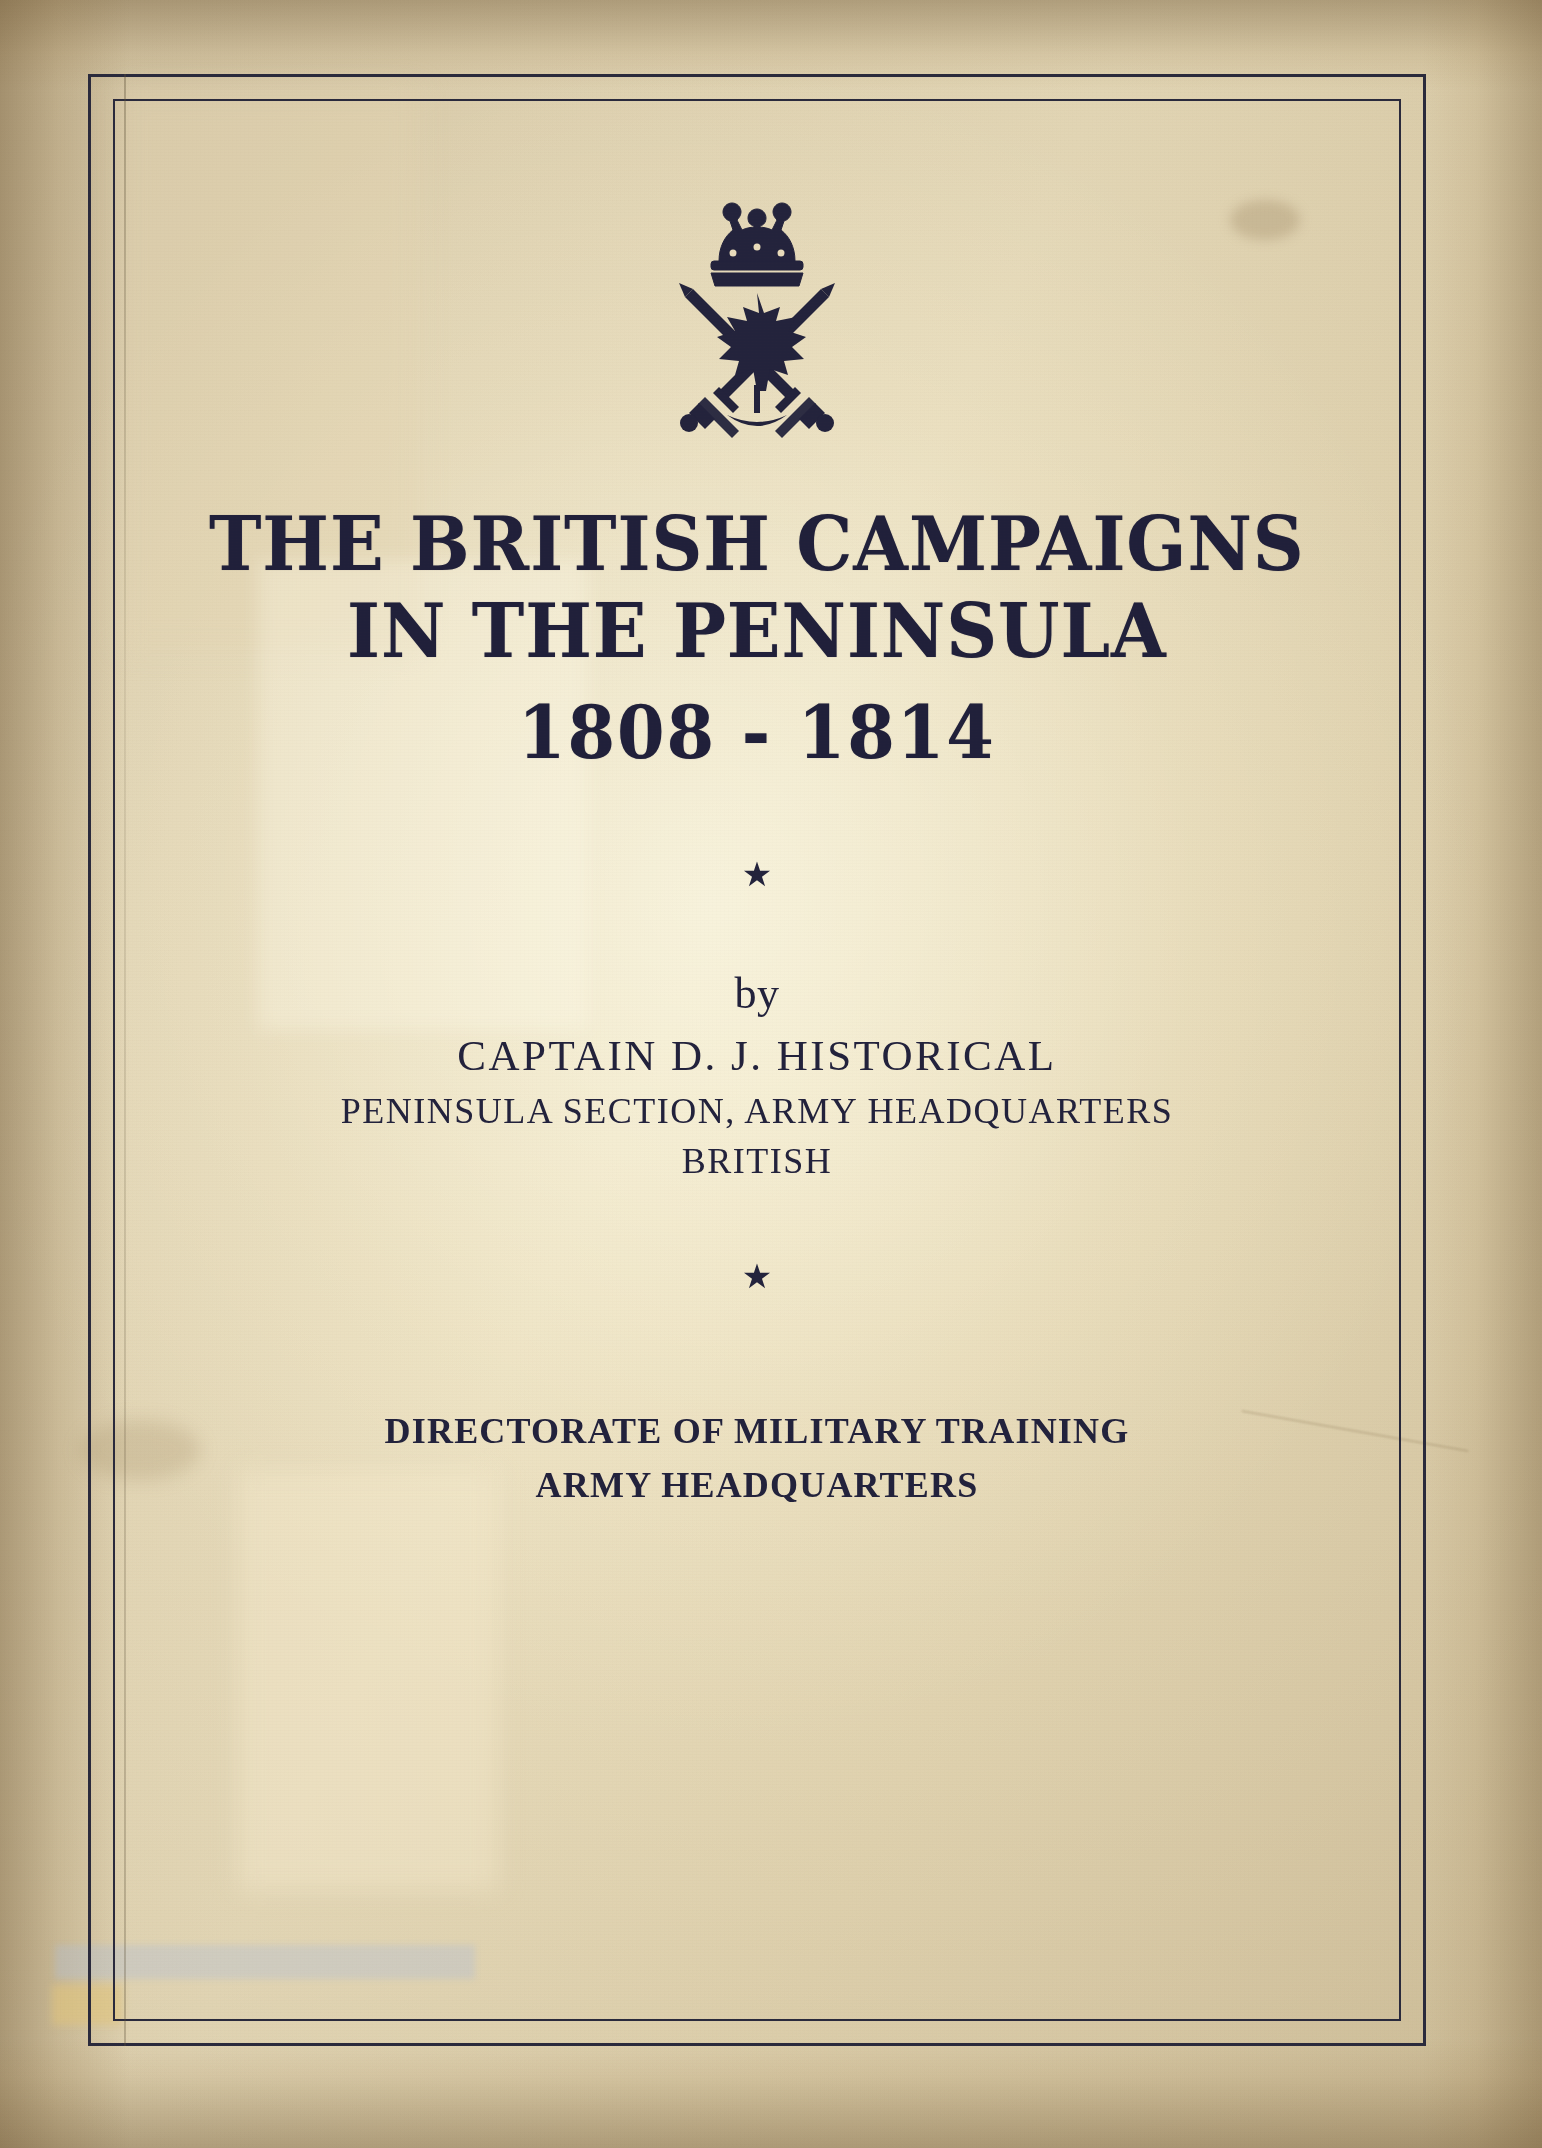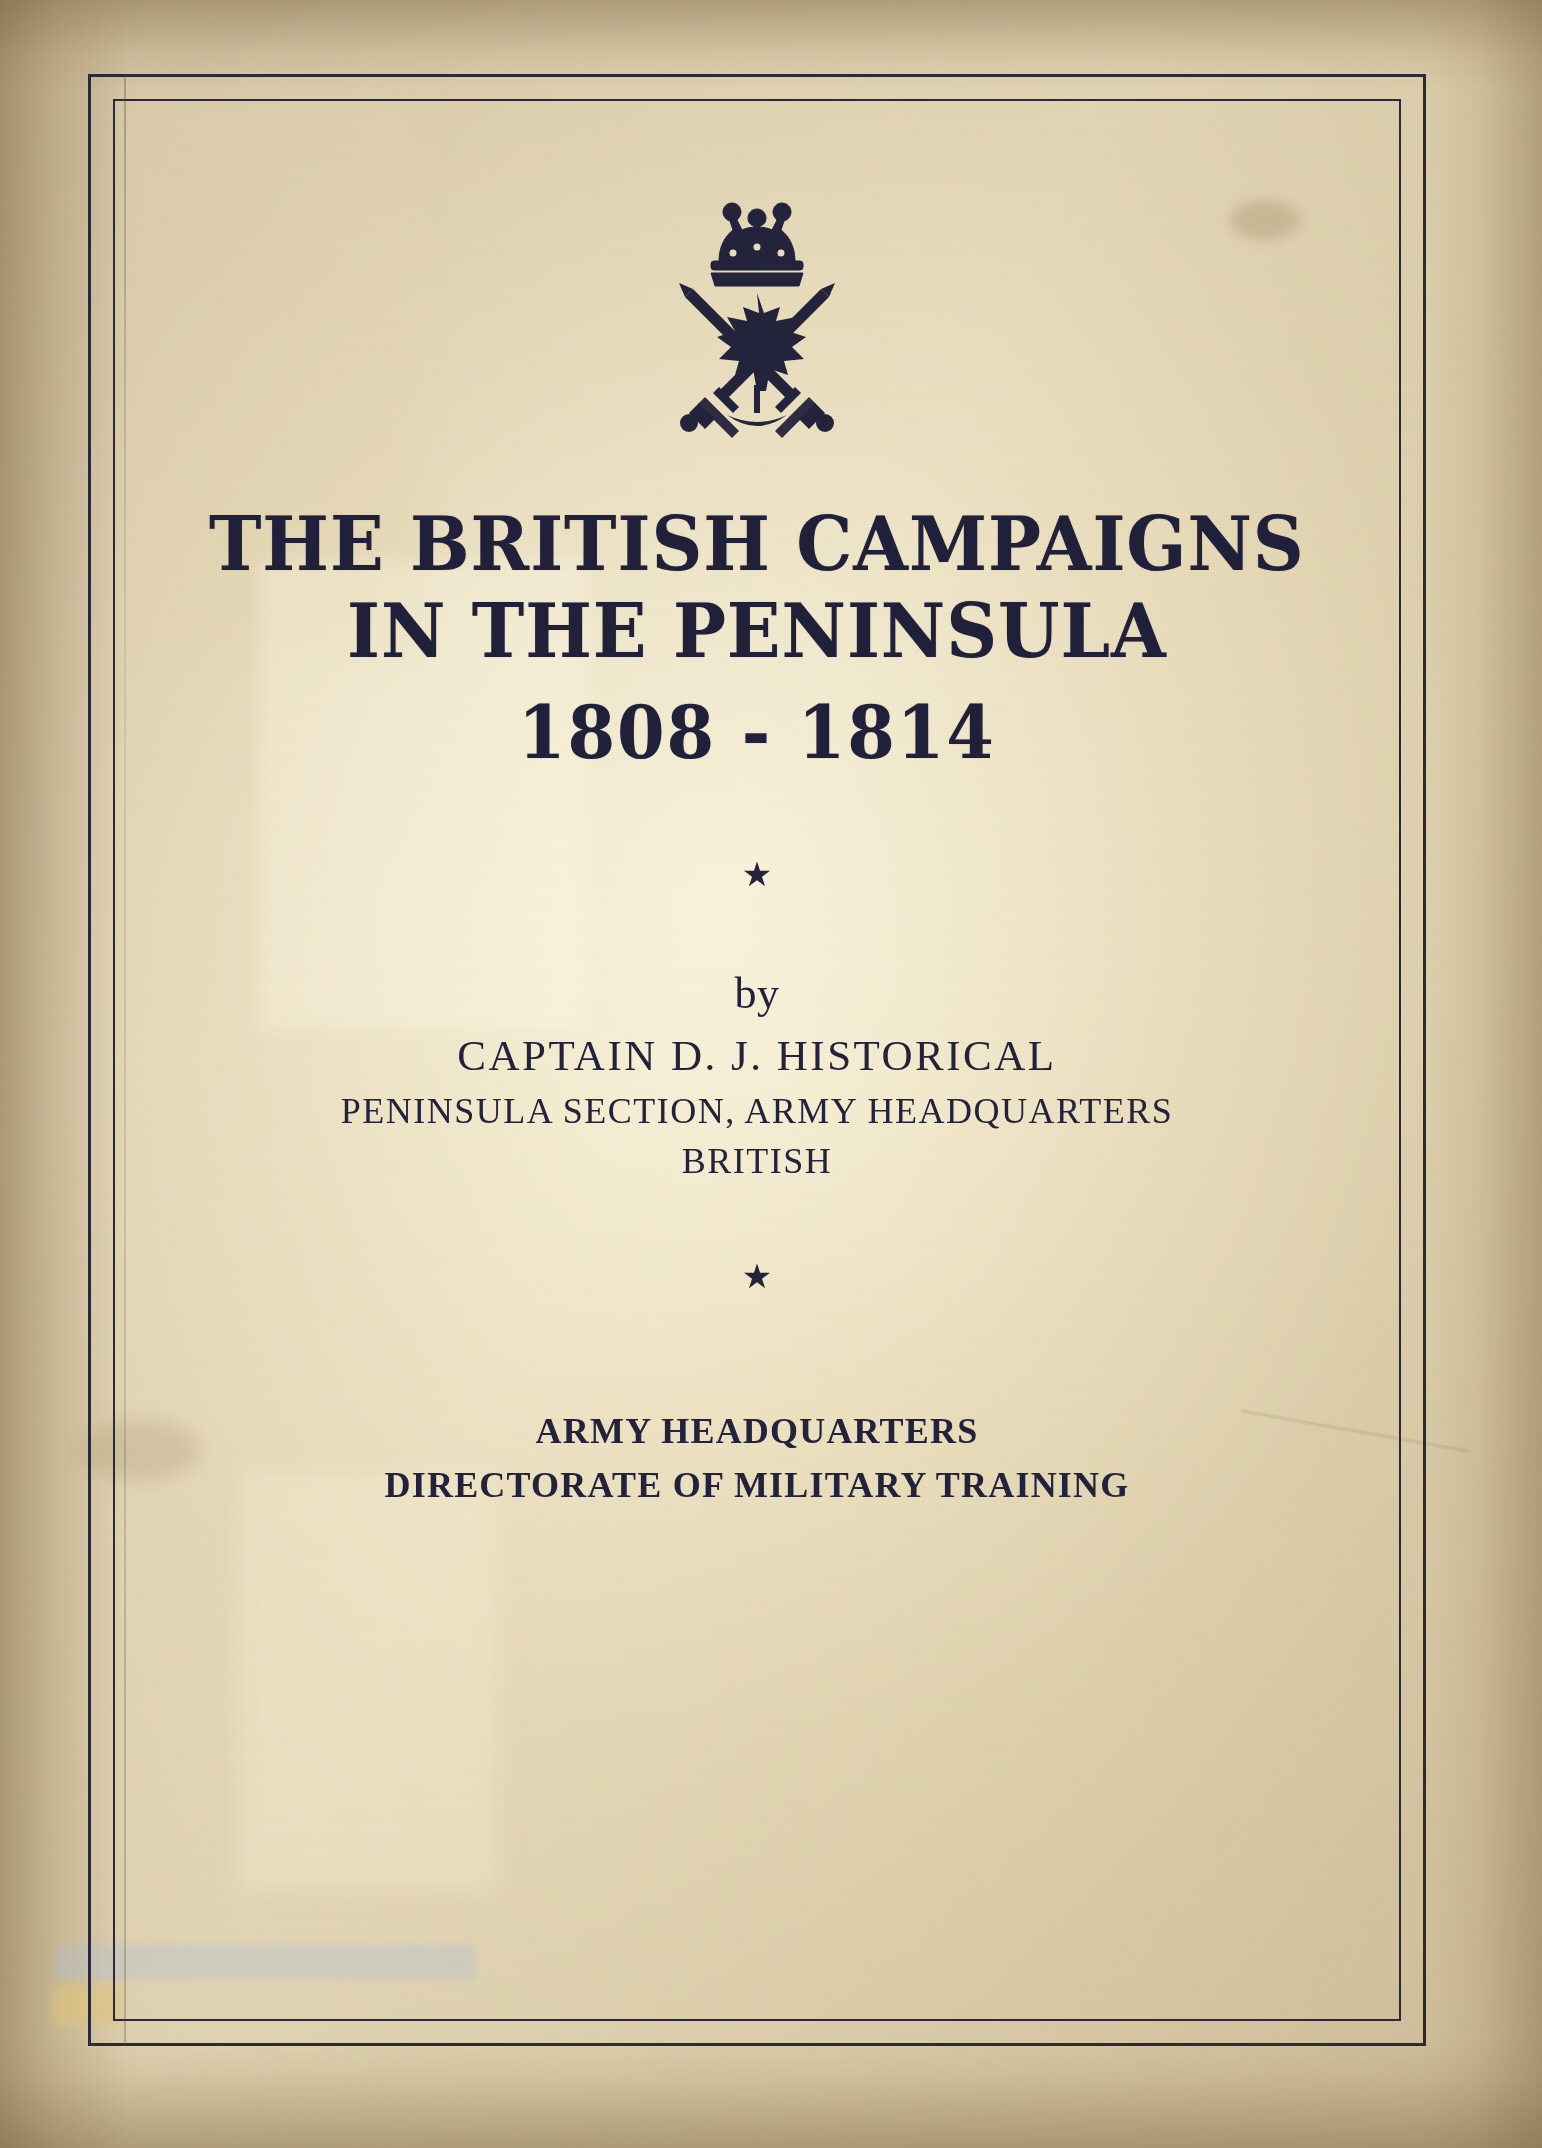--- a/index.html
+++ b/index.html
@@ -334,20 +334,20 @@
     <div class="author-block">
       <div class="by">by</div>
       <div class="author-name">CAPTAIN D. J. HISTORICAL</div>
       <div class="author-affil">PENINSULA SECTION, ARMY HEADQUARTERS</div>
       <div class="author-city">BRITISH</div>
     </div>
 
     <div class="star star-2">★</div>
 
     <div class="imprint">
+      <div>DIRECTORATE OF MILITARY TRAINING</div>
       <div>ARMY HEADQUARTERS</div>
-      <div>DIRECTORATE OF MILITARY TRAINING</div>
     </div>
 
   </div>
 
   <div class="grain"></div>
 </div>
 
 </body></html>

